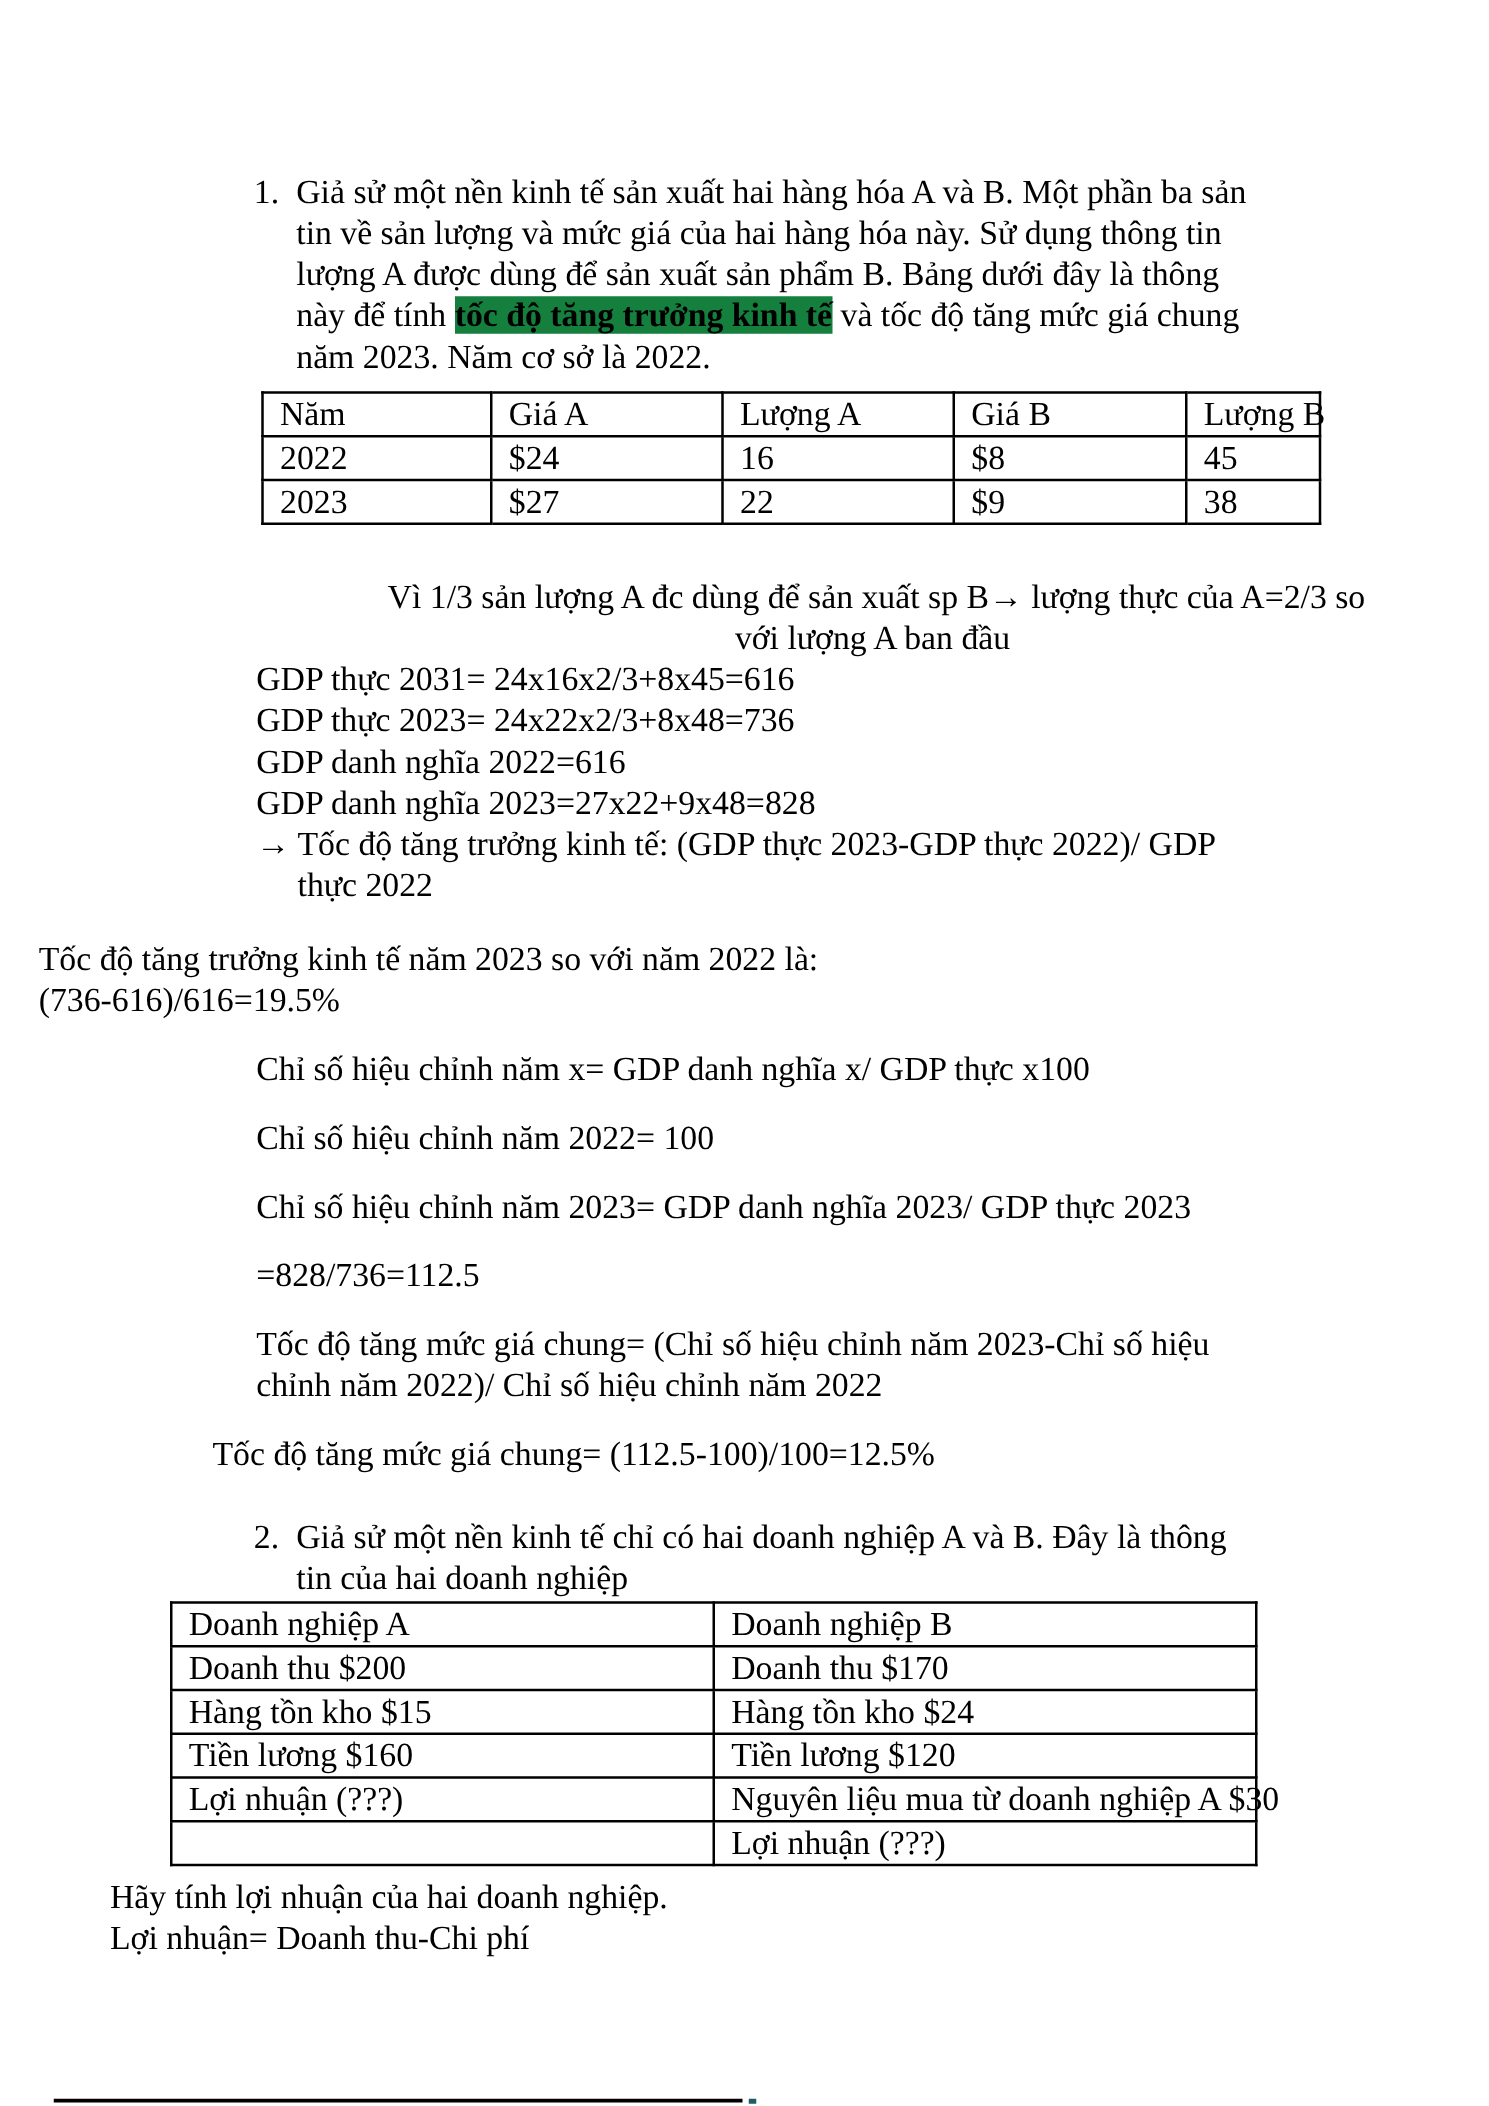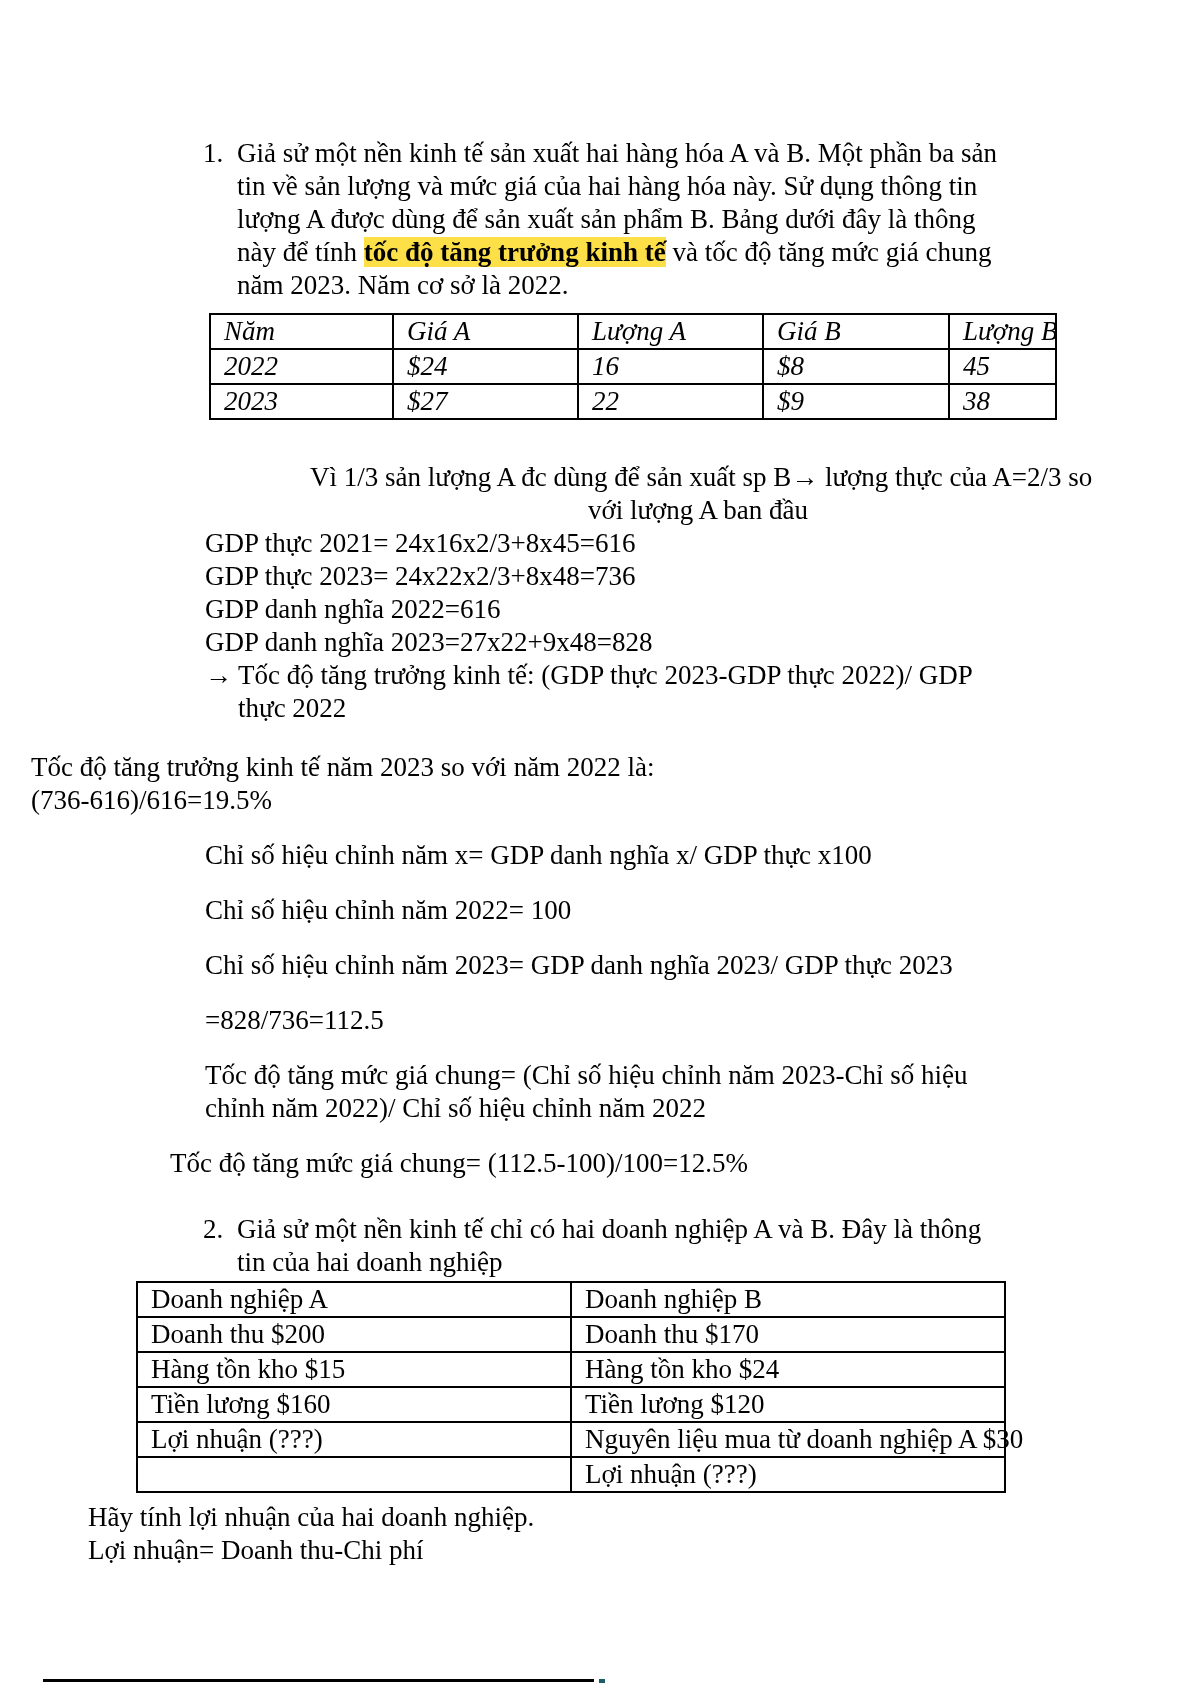--- a/index.html
+++ b/index.html
@@ -12,34 +12,34 @@
     font-size:27px;
     line-height:33px;
     overflow:hidden;
   }
   .ln { white-space:pre; }
   .list-item { display:flex; }
   .list-item .num { width:34px; flex:none; }
 
   .p1 { margin:137px 0 0 203px; }
 
-  .hl { background:#fde047; font-weight:bold; }
+  .hl { background:#15803d; font-weight:bold; }
 
   table { border-collapse:collapse; table-layout:fixed; }
   td {
     border:2px solid #000;
     padding:0 2px 0 13px;
     height:28px;
     vertical-align:middle;
     white-space:pre;
     overflow:visible;
     font-size:27px;
   }
 
-  .t1 { margin:11px 0 0 209px; width:761px;font-style:italic; }
+  .t1 { margin:11px 0 0 209px; width:761px; }
   .t1 .c0{width:166px}.t1 .c1{width:168px}.t1 .c2{width:168px}.t1 .c3{width:169px}.t1 .c4{width:90px}
 
   .sol { margin-left:205px; }
   .remark { margin-top:41px;text-align:center; }
   .arrow-para { display:flex; }
   .arrow-para .marker { width:33px; flex:none; font-weight:bold; }
   .growth { margin-top:26px;margin-left:31px; }
   .pgap { margin-top:22px; }
   .price-result { margin-left:170px; margin-top:22px; }
 
@@ -101,21 +101,21 @@
       </tr>
     </tbody>
   </table>
 
   <div class="sol remark">
     <div class="ln"> Vì 1/3 sản lượng A đc dùng để sản xuất sp B→ lượng thực của A=2/3 so</div>
     <div class="ln">với lượng A ban đầu</div>
   </div>
 
   <div class="sol">
-    <div class="ln">GDP thực 2021= 24x16x2/3+8x45=616</div>
+    <div class="ln">GDP thực 2031= 24x16x2/3+8x45=616</div>
     <div class="ln">GDP thực 2023= 24x22x2/3+8x48=736</div>
     <div class="ln">GDP danh nghĩa 2022=616</div>
     <div class="ln">GDP danh nghĩa 2023=27x22+9x48=828</div>
   </div>
 
   <div class="sol arrow-para">
     <div class="marker">→</div>
     <div>
       <div class="ln">Tốc độ tăng trưởng kinh tế: (GDP thực 2023-GDP thực 2022)/ GDP</div>
       <div class="ln">thực 2022</div>

